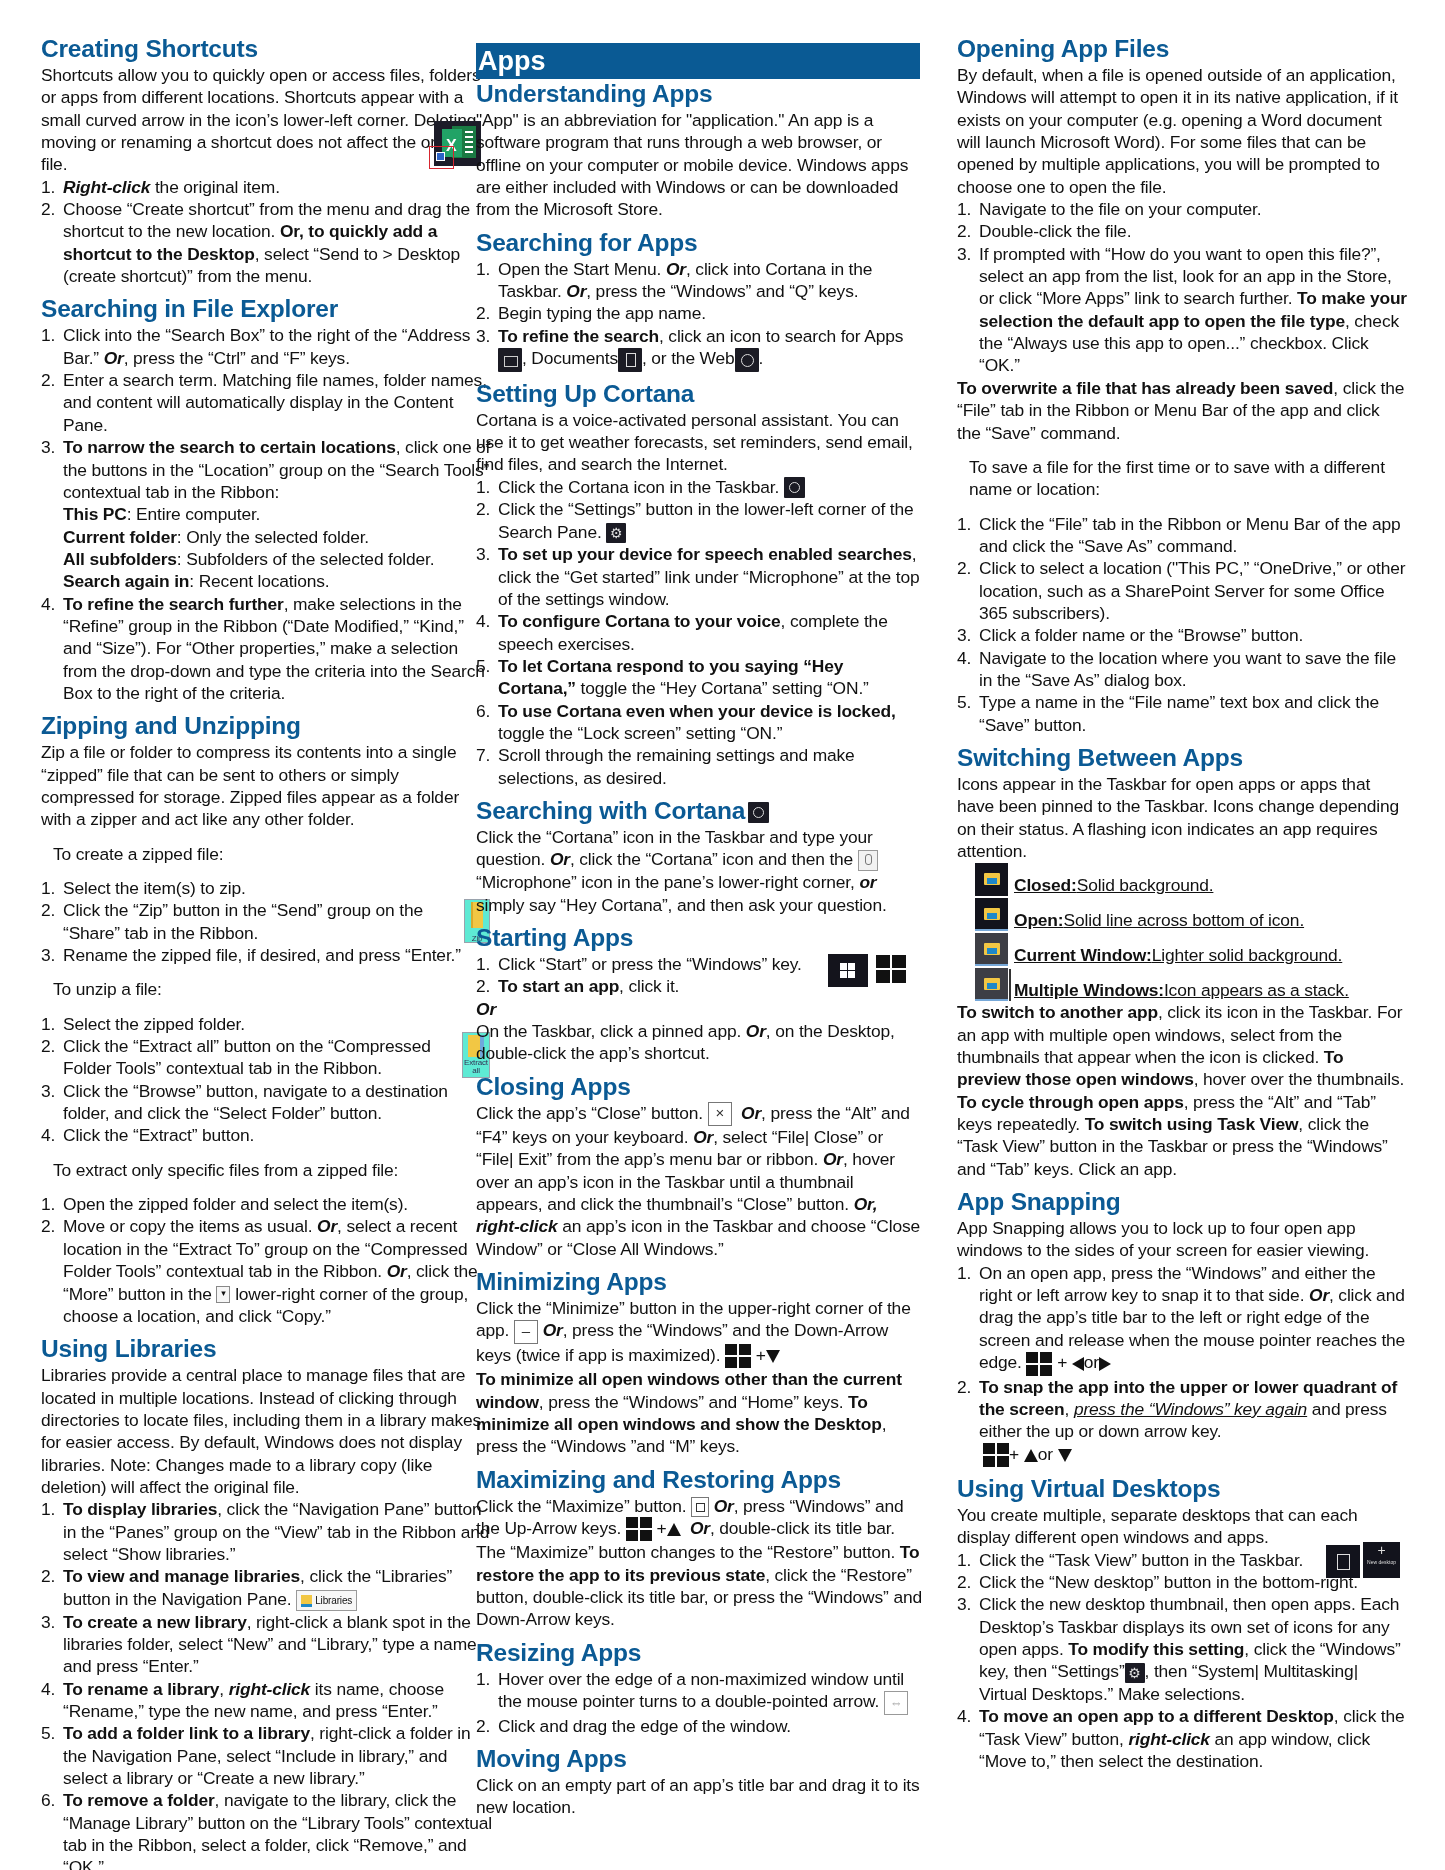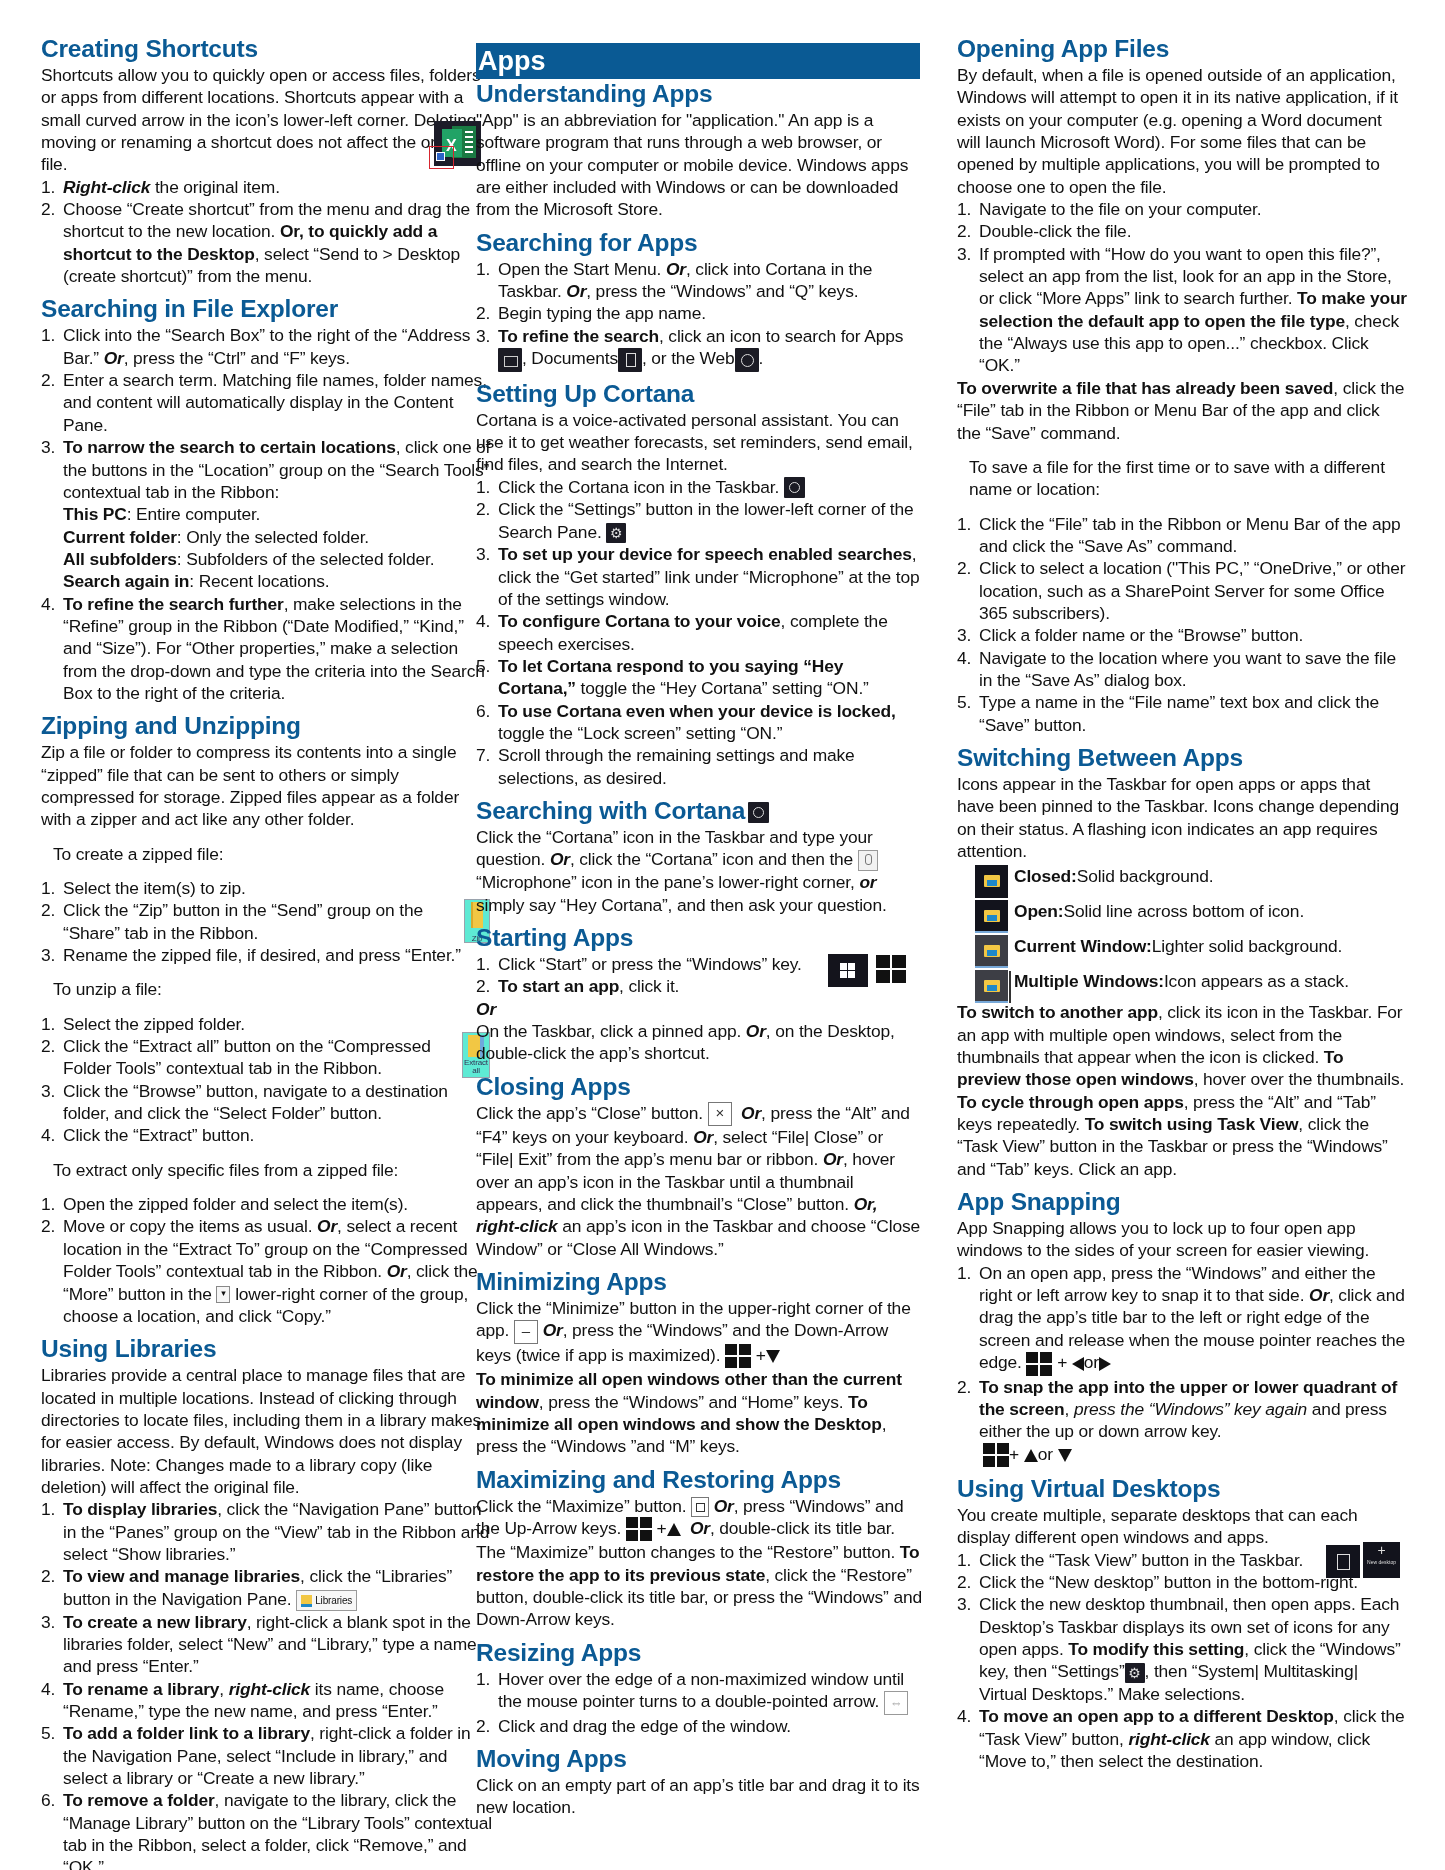--- a/index.html
+++ b/index.html
@@ -15,33 +15,33 @@
   .bar { background: #0a5a94; color: #fff; font-size: 27px; font-weight: bold; height: 36px; line-height: 36px;
          padding-left: 2px; margin-top: 9px; margin-bottom: 0; width: 442px; }
   .p { margin: 0; }
   .lead { font-weight: normal; margin: 12px; }
   ol { margin: 0; padding: 0; list-style: none; }
   .li { position: relative; padding-left: 22px; }
   .li .num { position: absolute; left: 0; top: 0; }
   .sub { padding-left: 22px; }
   b { font-weight: bold; }
   .bi { font-weight: bold; font-style: italic; }
-  i { font-style: italic; }
+  i { font-style: italic; text-decoration: underline; }
   .icon { display: inline-block; vertical-align: middle; position: relative; }
   .dark { background: #1b1b24; border-radius: 1px; }
   .ico-sq { width: 24px; height: 24px; }
   .ribbon-btn { border: 1px solid #9aa3ad; background: #5eead4; font-size: 8px; color: #335; text-align: center; }
   .winlogo { display: inline-grid; grid-template-columns: 12px 12px; grid-template-rows: 11px 11px; gap: 2px; vertical-align: middle; }
   .winlogo span { background: #111; display: block; }
   .tri-down { display:inline-block; width:0; height:0; border-left:7px solid transparent; border-right:7px solid transparent; border-top:13px solid #111; vertical-align: middle; }
   .tri-up { display:inline-block; width:0; height:0; border-left:7px solid transparent; border-right:7px solid transparent; border-bottom:13px solid #111; vertical-align: middle; }
   .tri-left { display:inline-block; width:0; height:0; border-top:7px solid transparent; border-bottom:7px solid transparent; border-right:12px solid #111; vertical-align: middle; }
   .tri-right { display:inline-block; width:0; height:0; border-top:7px solid transparent; border-bottom:7px solid transparent; border-left:12px solid #111; vertical-align: middle; }
   .outline-btn { border: 1px solid #777; background: #fff; width: 22px; height: 22px; text-align: center; line-height: 20px; font-size: 15px; color: #333; }
-  .status-row { display: flex; align-items: flex-start; height: 31px; padding-left: 18px; }
+  .status-row { display: flex; align-items: flex-end; height: 31px; padding-left: 18px; text-decoration: underline; }
   .taskicon { width: 33px; height: 33px; margin-right: 6px; position: relative; }
   .taskicon .folder { position: absolute; left: 9px; top: 10px; width: 16px; height: 12px; background: #f2c744; border-radius: 1px; }
   .taskicon .folder:after { content: ""; position: absolute; left: 3px; top: 5px; width: 10px; height: 6px; background: #1e88c9; }
   .taskicon.open:after { content: ""; position: absolute; left: 0; right: 0; bottom: 0; height: 2px; background: #77a8d8; }
   .taskicon.stack:before { content: ""; position: absolute; right: -3px; top: 1px; width: 2px; height: 32px; background: #333; }
 </style>
 </head>
 <body>
 
 <div id="col1" class="col">

